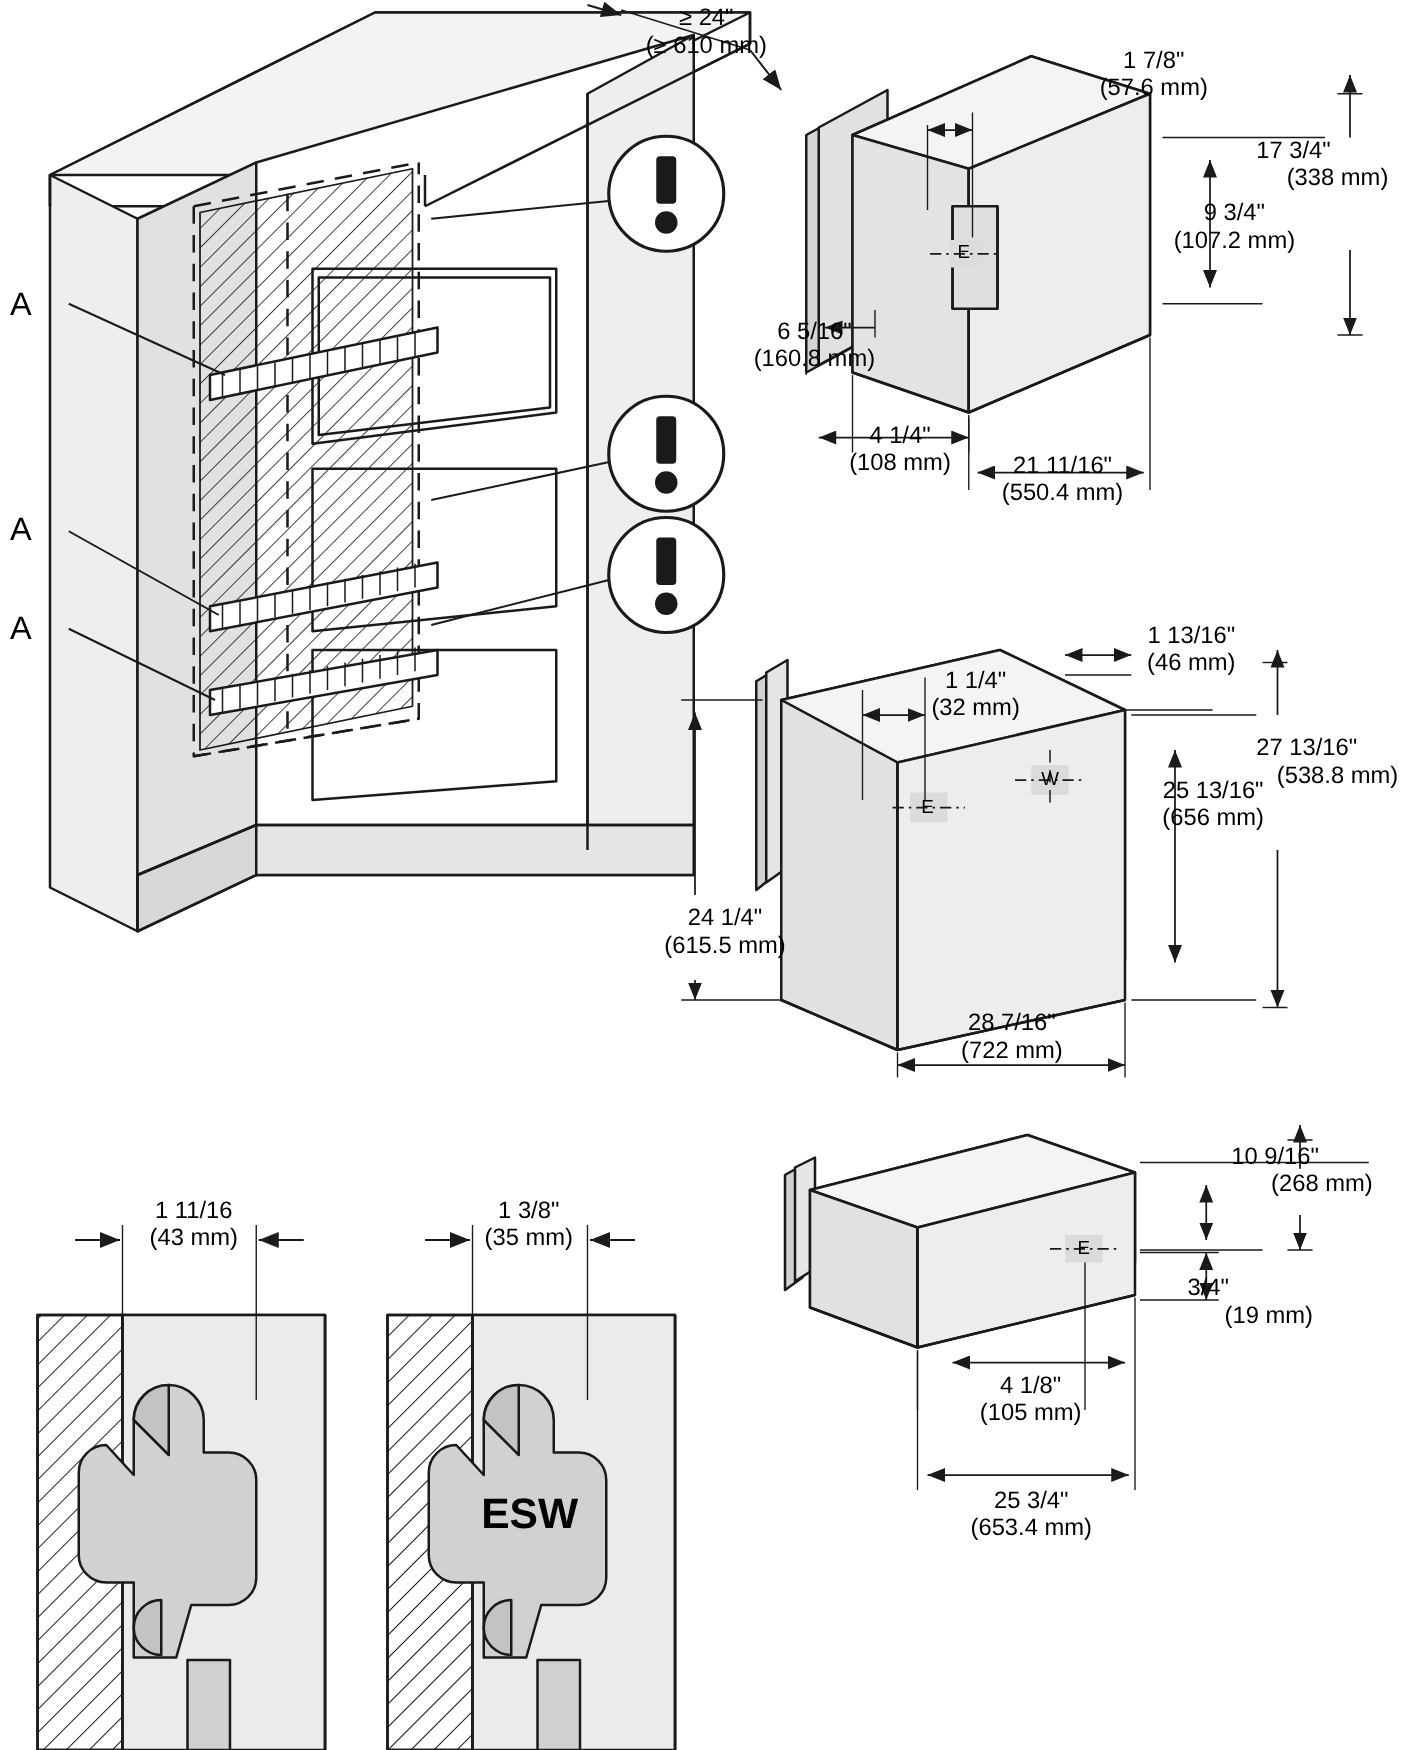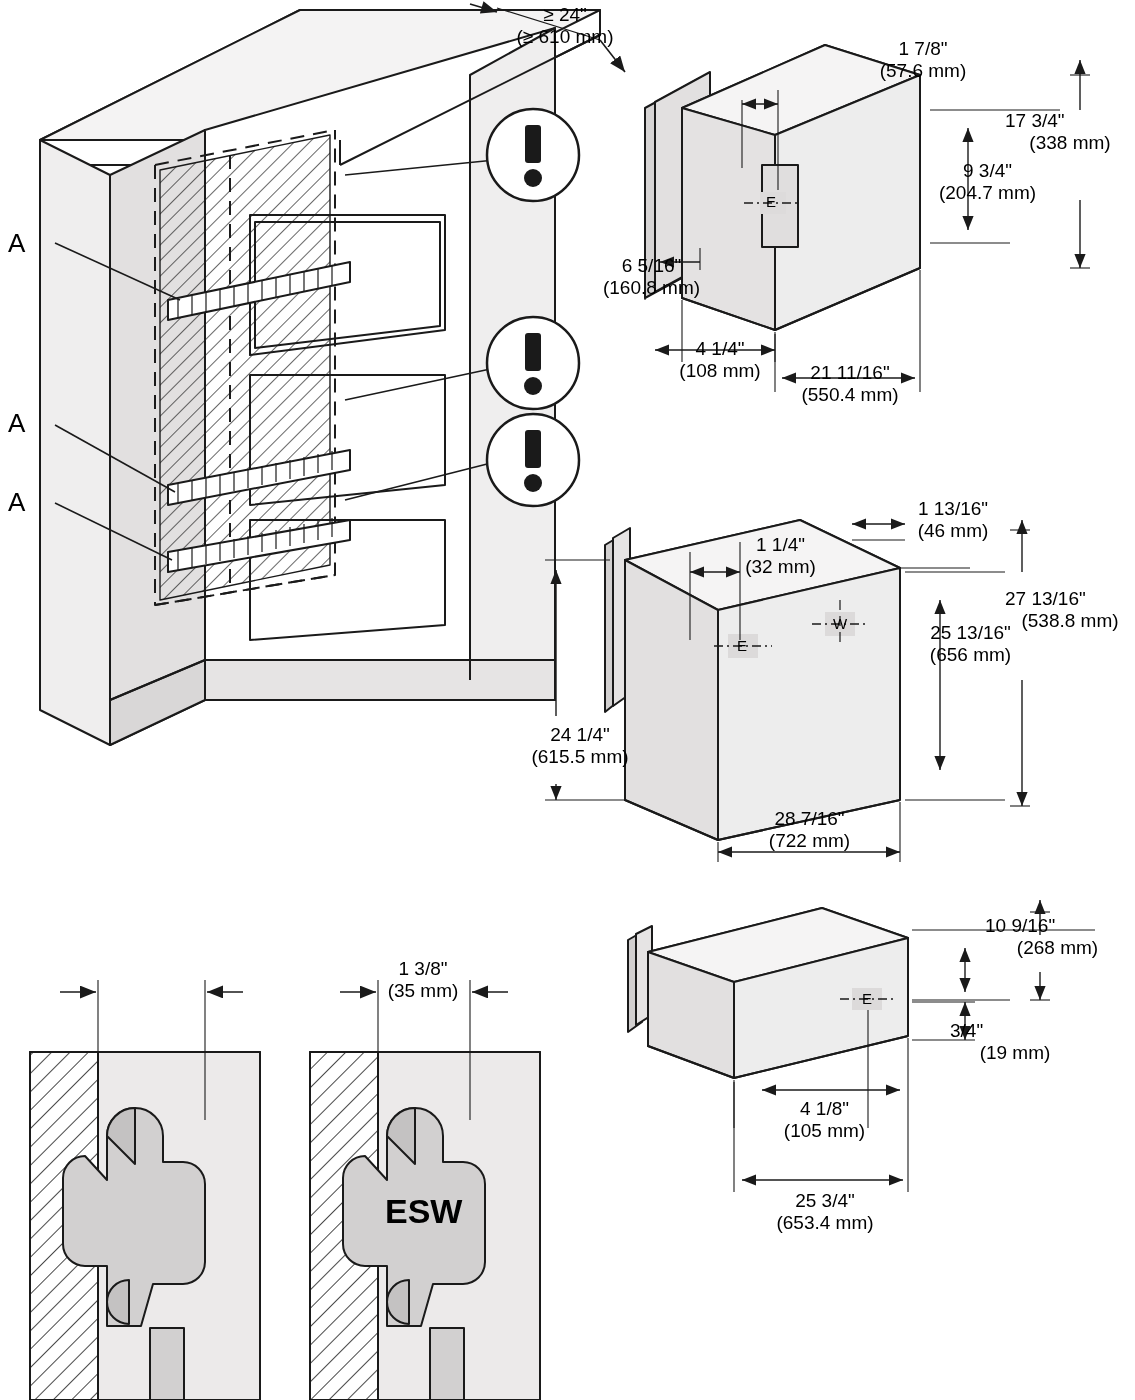--- a/index.html
+++ b/index.html
@@ -367,21 +367,21 @@
   <div class="dimtext" style="left:838px; top:38px; width:170px;">
     <span class="l1">1 7/8"</span>
     <span class="l2">(57.6 mm)</span>
   </div>
   <div class="dimtext" style="left:1005px; top:110px; width:130px; text-align:left;">
     <span class="l1">17 3/4"</span>
     <span class="l2">(338 mm)</span>
   </div>
   <div class="dimtext" style="left:895px; top:160px; width:185px;">
     <span class="l1">9 3/4"</span>
-    <span class="l2">(204.7 mm)</span>
+    <span class="l2">(107.2 mm)</span>
   </div>
   <div class="dimtext" style="left:564px; top:255px; width:175px;">
     <span class="l1">6 5/16"</span>
     <span class="l2">(160.8 mm)</span>
   </div>
   <div class="dimtext" style="left:645px; top:338px; width:150px;">
     <span class="l1">4 1/4"</span>
     <span class="l2">(108 mm)</span>
   </div>
   <div class="dimtext" style="left:760px; top:362px; width:180px;">
@@ -428,20 +428,24 @@
   <div class="dimtext" style="left:752px; top:1098px; width:145px;">
     <span class="l1">4 1/8"</span>
     <span class="l2">(105 mm)</span>
   </div>
   <div class="dimtext" style="left:740px; top:1190px; width:170px;">
     <span class="l1">25 3/4"</span>
     <span class="l2">(653.4 mm)</span>
   </div>
   <div class="tag" style="left:862px; top:990px;">E</div>
 
+  <div class="dimtext" style="left:80px; top:958px; width:150px;">
+    <span class="l1">1 11/16</span>
+    <span class="l2">(43 mm)</span>
+  </div>
   <div class="dimtext" style="left:348px; top:958px; width:150px;">
     <span class="l1">1 3/8"</span>
     <span class="l2">(35 mm)</span>
   </div>
 
   <div class="esw" style="left:385px; top:1192px;text-align:center;">ESW</div>
 
 </div>
 
 </body></html>

